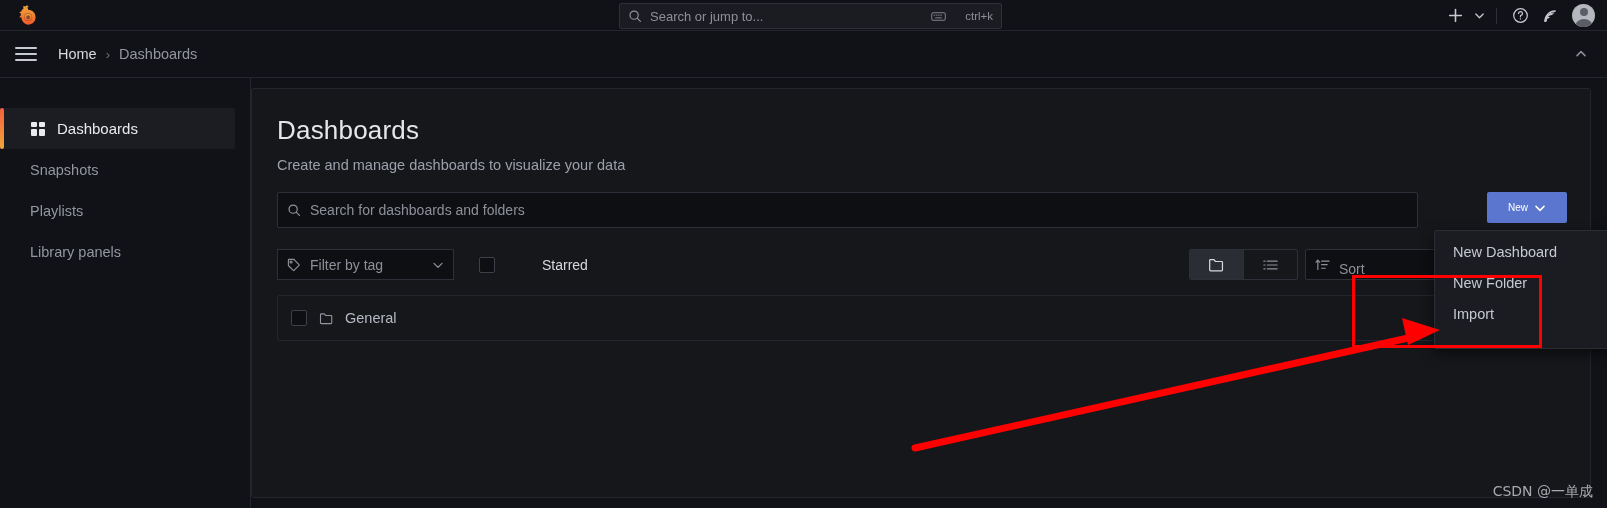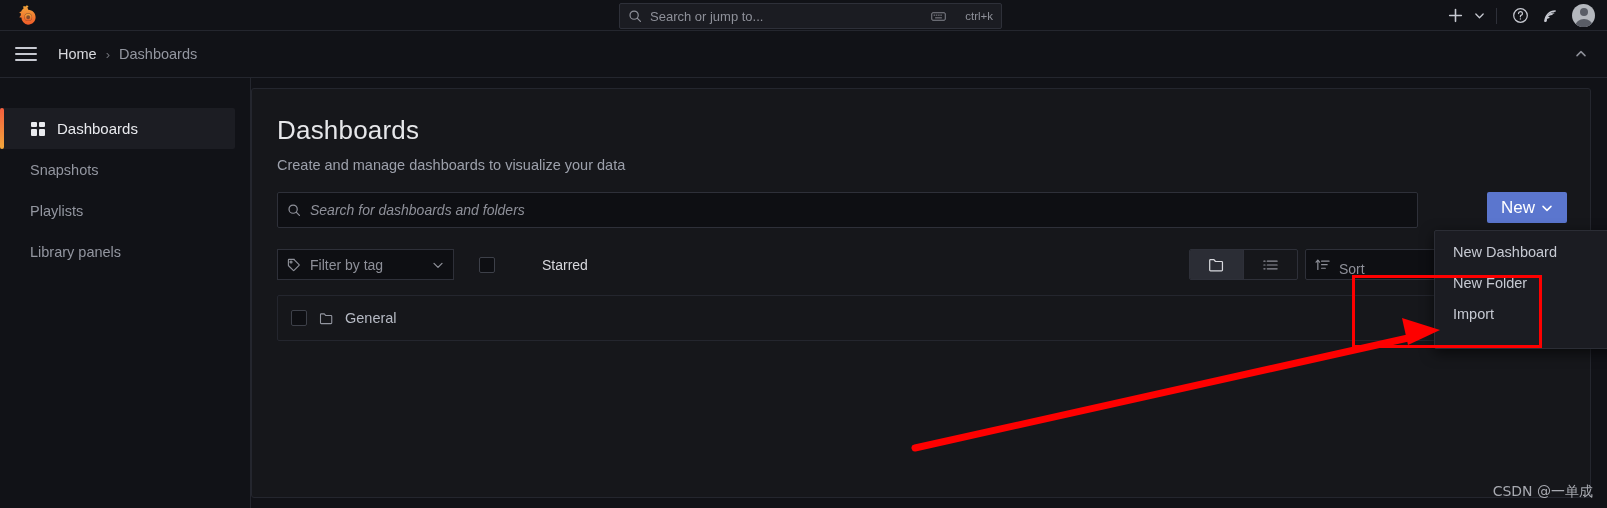--- a/index.html
+++ b/index.html
@@ -137,34 +137,34 @@
     position: absolute; left: 25px; top: 68px;
     font-size: 14.5px; color: #9ca0ab;
   }
 
   .dash-search {
     position: absolute; left: 25px; top: 103px;
     width: 1141px; height: 36px;
     background: #0e0f13;
     border: 1px solid #2e3039;
     border-radius: 2px;
-    display: flex; align-items: center; padding: 16px 9px; font-style: italic;
+    display: flex; align-items: center; padding: 16px 9px;
   }
   .dash-search .s-icon { width: 14px; height: 14px; margin-right: 9px; flex: 0 0 14px; }
   .dash-search .s-text { font-size: 14px; color: #8e9099; }
 
   .new-btn {
     position: absolute; right: 23px; top: 103px;
     height: 31px; min-width: 80px;
     background: #5b76ce;
     border-radius: 2px;
     display: flex; align-items: center; justify-content: center; gap: 6px;
     padding: 0 13px; cursor: pointer;
   }
-  .new-btn .nb-label { font-size: 17px; font-weight: 500; color: #ffffff; }
+  .new-btn .nb-label { font-size: 10px; font-weight: 500; color: #ffffff; }
 
   
   .filter-row { position: absolute; left: 25px; top: 160px; display: flex; align-items: center; }
   .tag-select {
     width: 177px; height: 31px;
     background: #0e0f13; border: 1px solid #2e3039; border-radius: 0;
     display: flex; align-items: center; padding: 0 9px; cursor: pointer;
   }
   .tag-select .tg-icon { width: 14px; height: 14px; margin-right: 9px; flex: 0 0 14px; }
   .tag-select .tg-label { font-size: 14px; color: #8e9099; flex: 1; }

